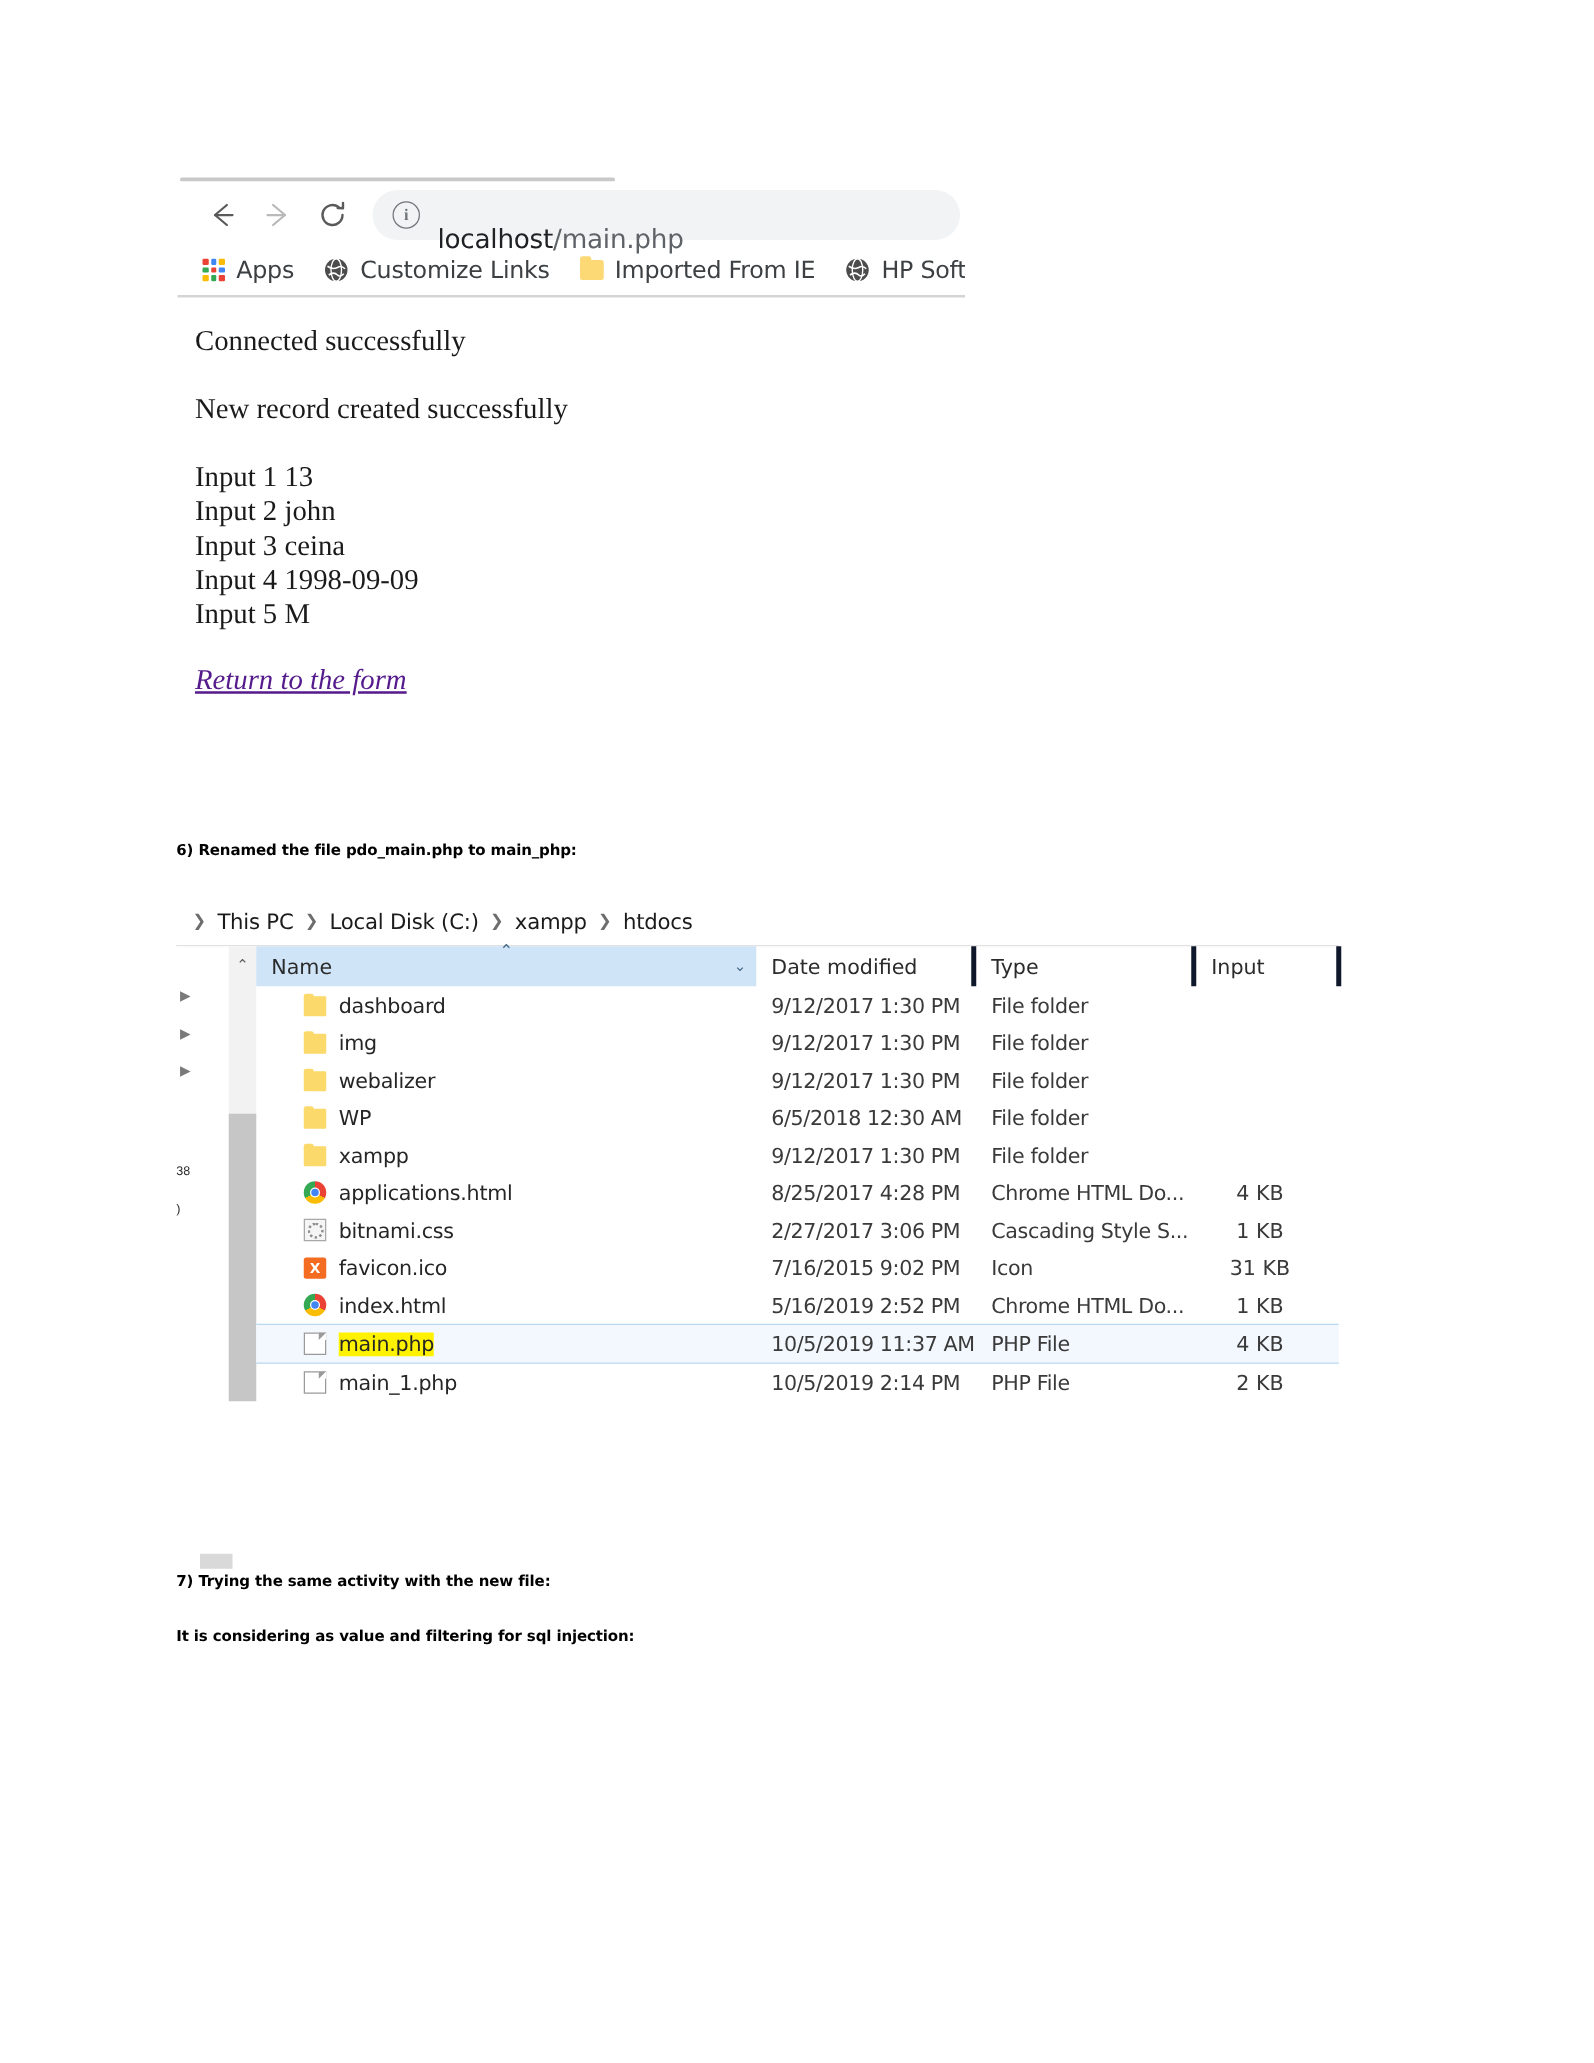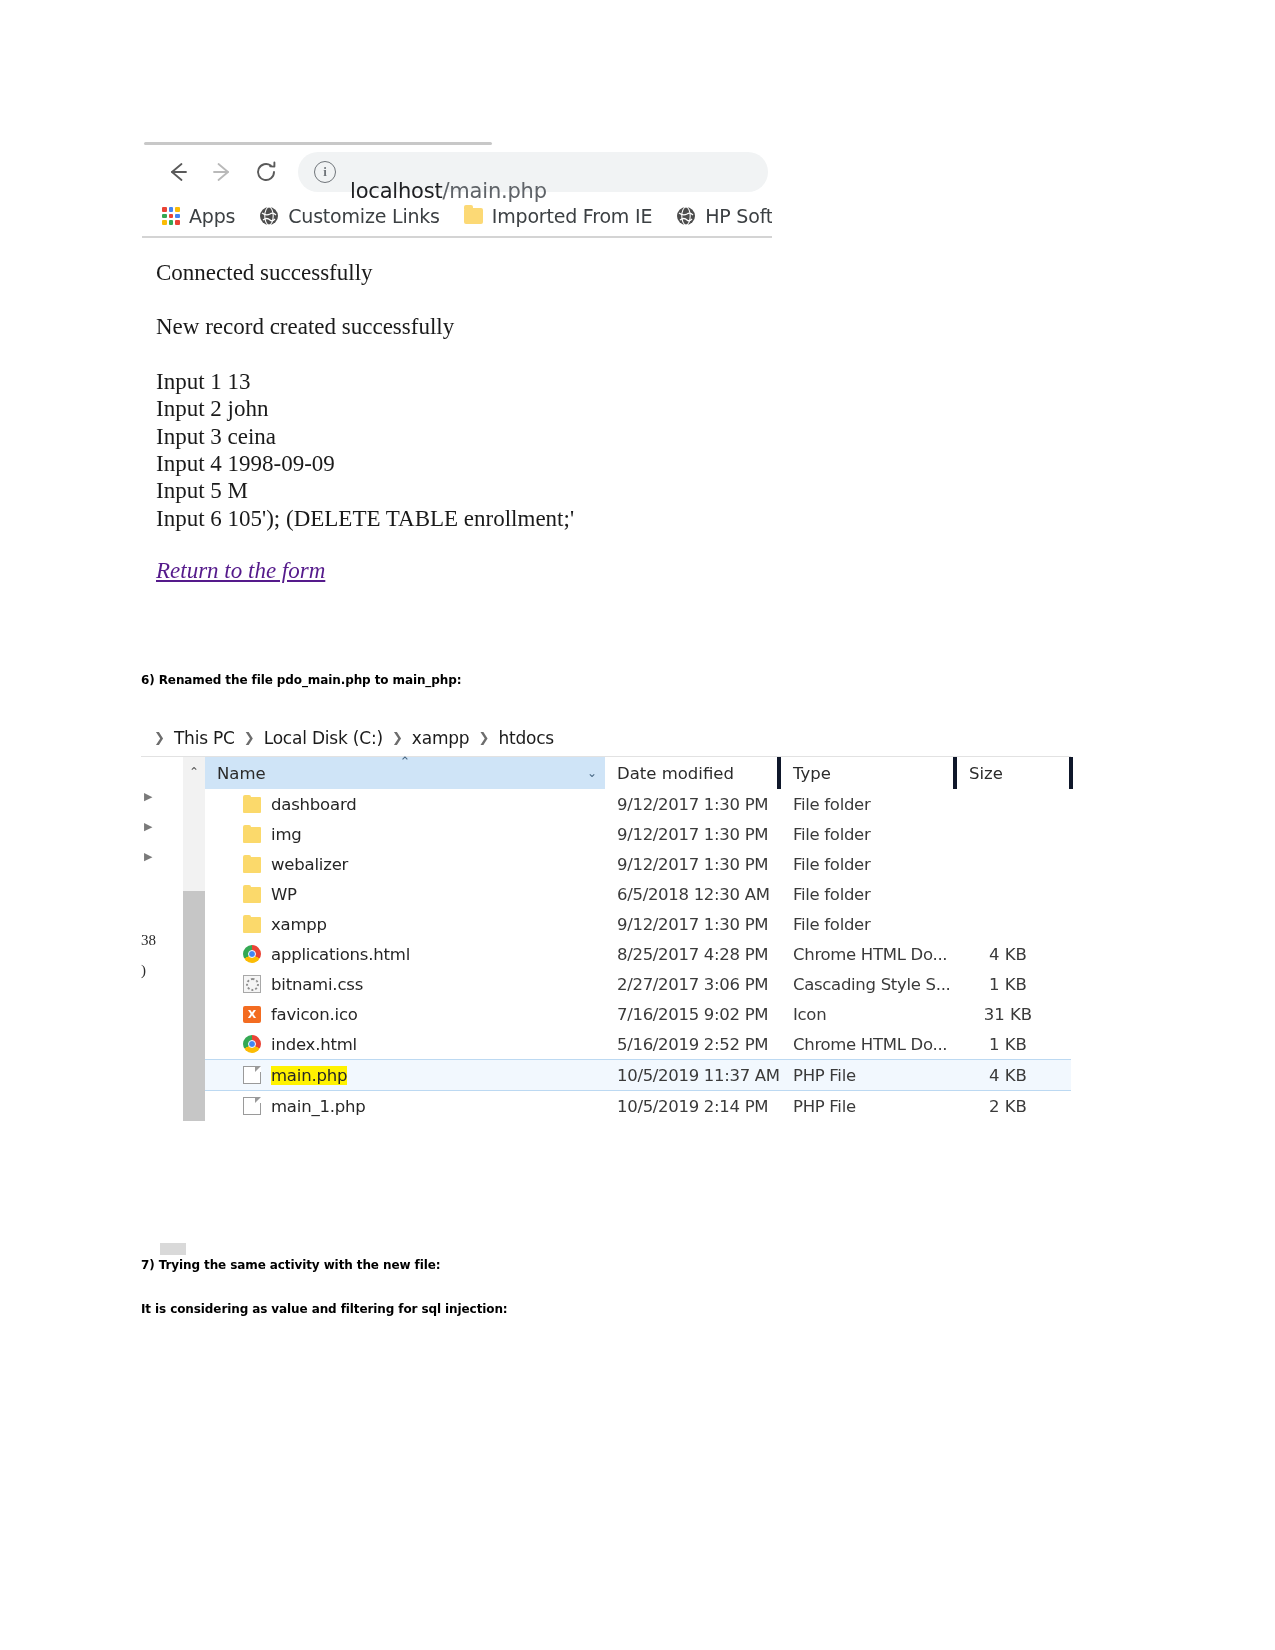--- a/index.html
+++ b/index.html
@@ -206,22 +206,22 @@
   .exp-leftrail .tree-arrow {
     position: absolute;
     left: 3px;
     color: #7a7a7a;
     font-size: 11px;
   }
   .exp-leftrail .clip-text {
     position: absolute;
     left: 0px;
     color: #2a2a2a;
-    font-size: 15px;
-    font-family: Liberation Serif, serif;
+    font-size: 10px;
+    font-family: Liberation Sans, sans-serif;
     overflow: hidden;
     width: 16px;
     white-space: nowrap;
   }
   .exp-scrollbar {
     width: 22px;
     flex: 0 0 22px;
     background: #f2f2f2;
     position: relative;
   }
@@ -461,21 +461,20 @@
 
   <div class="page-body">
     <p>Connected successfully</p>
     <p>New record created successfully</p>
     <div class="inputs-block">
       <div>Input 1 13</div>
       <div>Input 2 john</div>
       <div>Input 3 ceina</div>
       <div>Input 4 1998-09-09</div>
       <div>Input 5 M</div>
-      <div>Input 6 105'); (DELETE TABLE enrollment;'</div>
     </div>
     <a class="return-link" href="#">Return to the form</a>
   </div>
 </div>
 
 <div class="doc-heading" id="heading6">6) Renamed the file pdo_main.php to main_php:</div>
 
 <div class="explorer">
 
   <div class="exp-breadcrumb">
@@ -512,21 +511,21 @@
           <span>Name</span>
           <span class="drop-caret">⌄</span>
         </div>
         <div class="ch date">
           <span>Date modified</span>
         </div>
         <div class="ch type">
           <span>Type</span>
         </div>
         <div class="ch size">
-          <span>Size</span>
+          <span>Input</span>
         </div>
         <div class="ch pad"></div>
       </div>
 
       <div class="row">
         <div class="cell-name">
           <span class="ic ic-folder"></span>
           <span class="nm">dashboard</span>
         </div>
         <div class="cell-date">9/12/2017 1:30 PM</div>

